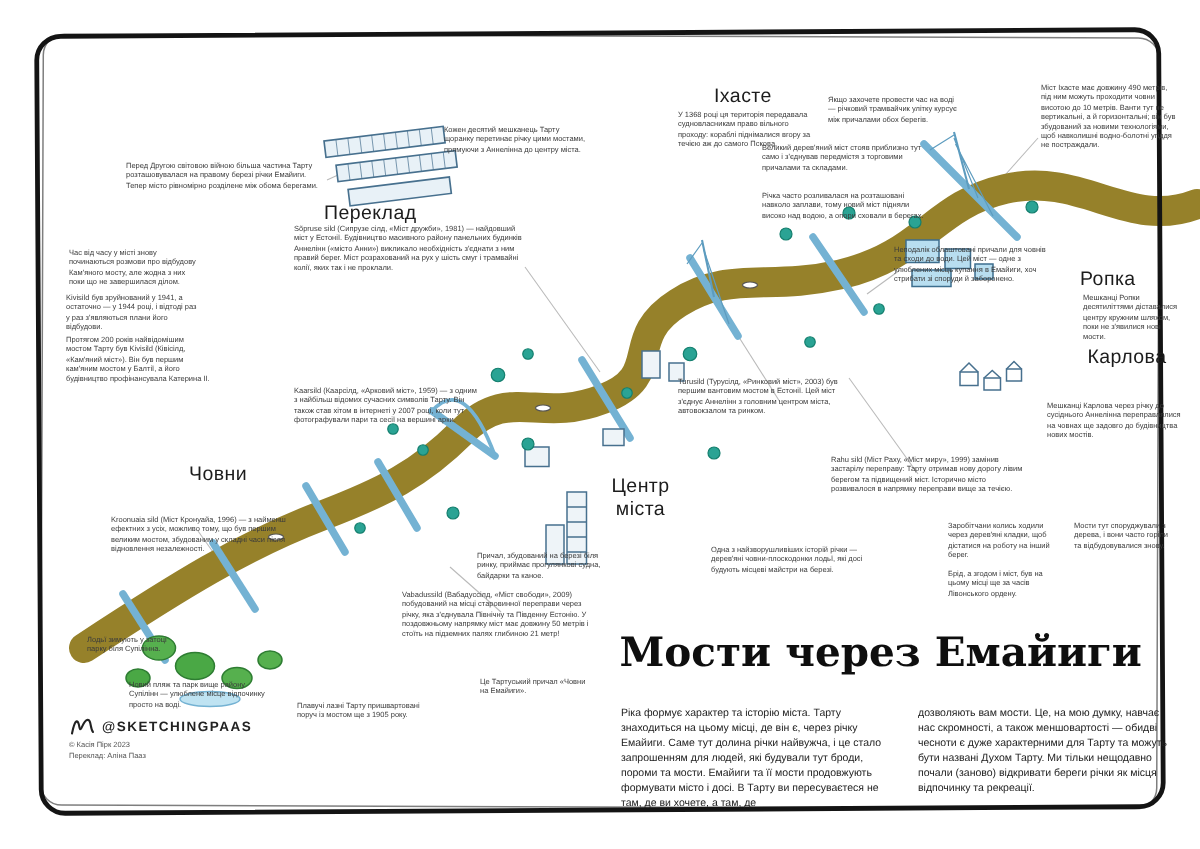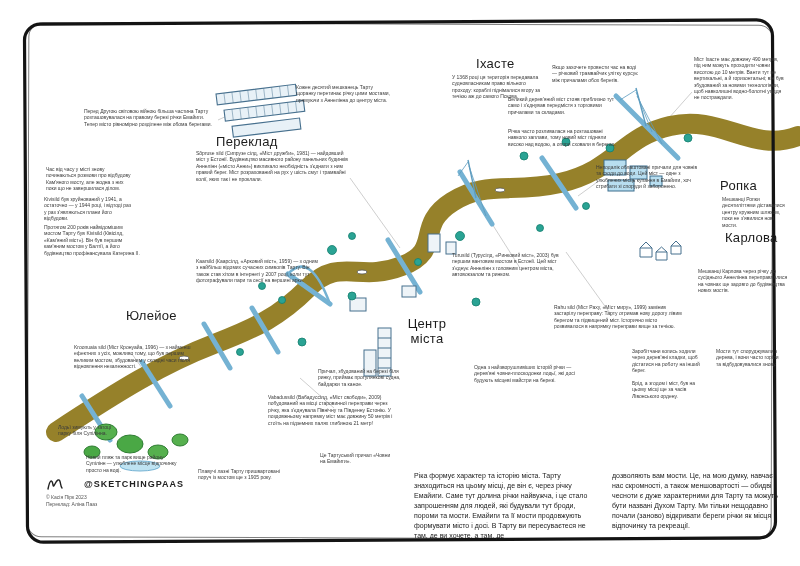--- a/index.html
+++ b/index.html
@@ -9,21 +9,21 @@
   .note{position:absolute;font-size:5px;line-height:1.28;color:#3b3b3b;}
   .district{position:absolute;font-size:13px;color:#1c1c1c;letter-spacing:.3px;}
   .district.center{text-align:center;}
   .title{position:absolute;left:413px;top:420px;margin:0;width:380px;
          font-family:"DejaVu Serif",serif;font-weight:bold;font-size:27px;color:#0e0e0e;}
   .intro{position:absolute;top:464px;font-size:7px;line-height:1.42;color:#222;}
   .intro.left{left:414px;width:186px;}
   .intro.right{left:612px;width:170px;}
   .credits{position:absolute;left:46px;top:494px;font-size:5px;line-height:1.4;color:#555;}
   .signature{position:absolute;left:46px;top:477px;font-size:9px;font-weight:bold;
-             letter-spacing:1px;color:#222;display:flex;align-items:center;gap:20px;}
+             letter-spacing:1px;color:#222;display:flex;align-items:center;gap:4px;}
 </style>
 </head>
 <body>
 
 <div class="poster">
 
   <svg class="art" viewBox="0 0 800 566">
 
     <g stroke="#b9b9b9" stroke-width="0.7">
       <line x1="218" y1="120" x2="240" y2="110"></line>
@@ -132,21 +132,21 @@
 
   <svg class="frame" viewBox="0 0 800 566">
     <rect x="26" y="22" width="748" height="518" rx="16" fill="none" stroke="#141414" stroke-width="3.2" transform="rotate(-0.35 400 283)"></rect>
     <rect x="28" y="24" width="744" height="514" rx="14" fill="none" stroke="#141414" stroke-width="1" opacity="0.55" transform="rotate(0.2 400 283)"></rect>
   </svg>
 
   <div class="district" style="left:216px;top:134px;">Переклад</div>
   <div class="district" style="left:476px;top:56px;">Іхасте</div>
   <div class="district" style="left:720px;top:178px;">Ропка</div>
   <div class="district" style="left:686px;top:230px;margin-left:39px;">Карлова</div>
-  <div class="district" style="left:126px;top:308px;">Юлейое</div>
+  <div class="district" style="left:126px;top:308px;">Човни</div>
   <div class="district center" style="left:398px;top:316px;width:58px;">Центр міста</div>
 
   <div class="note" style="left:84px;top:108px;width:132px;">Перед Другою світовою війною більша частина Тарту розташовувалася на правому березі річки Емайиги. Тепер місто рівномірно розділене між обома берегами.</div>
   <div class="note" style="left:46px;top:166px;width:88px;">Час від часу у місті знову починаються розмови про відбудову Кам'яного мосту, але жодна з них поки що не завершилася ділом.</div>
   <div class="note" style="left:44px;top:196px;width:88px;">Kivisild був зруйнований у 1941, а остаточно — у 1944 році, і відтоді раз у раз з'являються плани його відбудови.</div>
   <div class="note" style="left:44px;top:224px;width:96px;">Протягом 200 років найвідомішим мостом Тарту був Kivisild (Ківісілд, «Кам'яний міст»). Він був першим кам'яним мостом у Балтії, а його будівництво профінансувала Катерина II.</div>
   <div class="note" style="left:196px;top:150px;width:152px;">Sõpruse sild (Сипрузе сілд, «Міст дружби», 1981) — найдовший міст у Естонії. Будівництво масивного району панельних будинків Аннелінн («місто Анни») викликало необхідність з'єднати з ним правий берег. Міст розрахований на рух у шість смуг і трамвайні колії, яких так і не проклали.</div>
   <div class="note" style="left:296px;top:84px;width:96px;">Кожен десятий мешканець Тарту щоранку перетинає річку цими мостами, прямуючи з Аннелінна до центру міста.</div>
   <div class="note" style="left:196px;top:258px;width:124px;">Kaarsild (Каарсілд, «Арковий міст», 1959) — з одним з найбільш відомих сучасних символів Тарту. Він також став хітом в інтернеті у 2007 році, коли тут фотографували пари та сесії на вершині арки.</div>
   <div class="note" style="left:74px;top:344px;width:126px;">Kroonuaia sild (Міст Кронуайа, 1996) — з найменш ефектних з усіх, можливо тому, що був першим великим мостом, збудованим у складні часи після відновлення незалежності.</div>
@@ -164,20 +164,21 @@
   <div class="note" style="left:318px;top:368px;width:86px;">Причал, збудований на березі біля ринку, приймає прогулянкові судна, байдарки та каное.</div>
   <div class="note" style="left:632px;top:348px;width:78px;">Заробітчани колись ходили через дерев'яні кладки, щоб дістатися на роботу на інший берег.</div>
   <div class="note" style="left:632px;top:380px;width:78px;">Брід, а згодом і міст, був на цьому місці ще за часів Лівонського ордену.</div>
   <div class="note" style="left:716px;top:348px;width:64px;">Мости тут споруджували з дерева, і вони часто горіли та відбудовувалися знову.</div>
   <div class="note" style="left:58px;top:424px;width:58px;">Лодьї зимують у затоці парку біля Супілінна.</div>
   <div class="note" style="left:86px;top:454px;width:94px;">Новий пляж та парк вище району Супілінн — улюблене місце відпочинку просто на воді.</div>
   <div class="note" style="left:198px;top:468px;width:90px;">Плавучі лазні Тарту пришвартовані поруч із мостом ще з 1905 року.</div>
   <div class="note" style="left:320px;top:452px;width:74px;">Це Тартуський причал «Човни на Емайиги».</div>
   <div class="note" style="left:508px;top:96px;width:112px;">Великий дерев'яний міст стояв приблизно тут само і з'єднував передмістя з торговими причалами та складами.</div>
 
+  <h1 class="title">Мости через Емайиги</h1>
   <p class="intro left">Ріка формує характер та історію міста. Тарту знаходиться на цьому місці, де він є, через річку Емайиги. Саме тут долина річки найвужча, і це стало запрошенням для людей, які будували тут броди, пороми та мости. Емайиги та її мости продовжують формувати місто і досі. В Тарту ви пересуваєтеся не там, де ви хочете, а там, де</p>
   <p class="intro right">дозволяють вам мости. Це, на мою думку, навчає нас скромності, а також меншовартості — обидві чесноти є дуже характерними для Тарту та можуть бути названі Духом Тарту. Ми тільки нещодавно почали (заново) відкривати береги річки як місця відпочинку та рекреації.</p>
 
   <div class="signature">
     <svg width="18" height="14" viewBox="0 0 18 14">
       <path d="M2 12 C4 2 6 2 7 8 C8 12 9 4 12 3 C15 2 14 9 16 11" fill="none" stroke="#222" stroke-width="1.4" stroke-linecap="round"></path>
     </svg>
     <span>@SKETCHINGPAAS</span>
   </div>
   <div class="credits">

